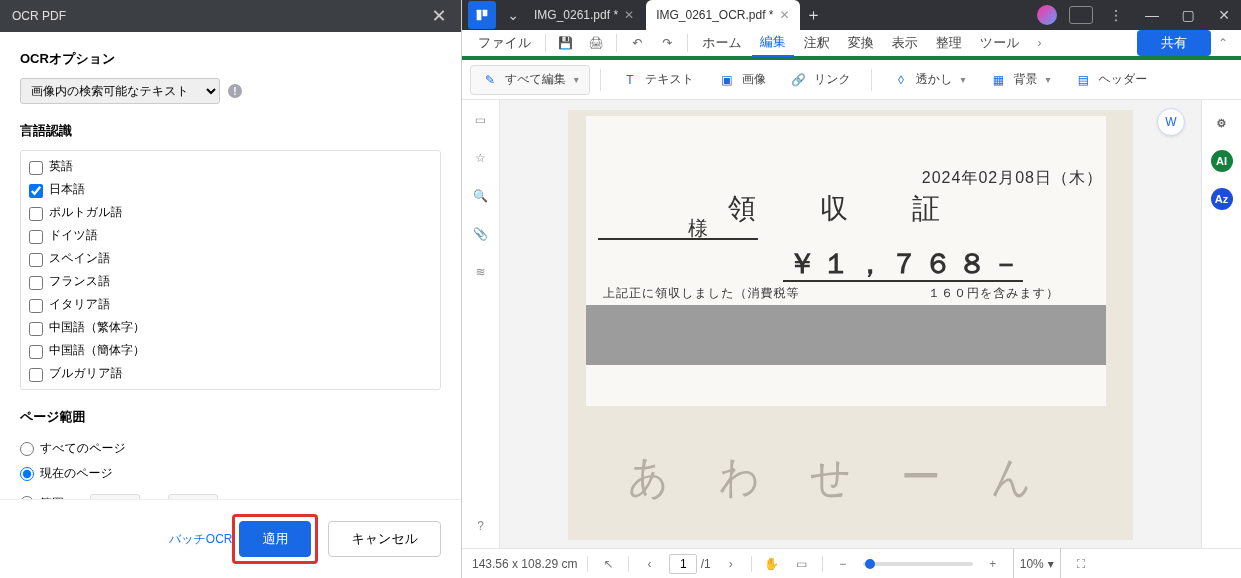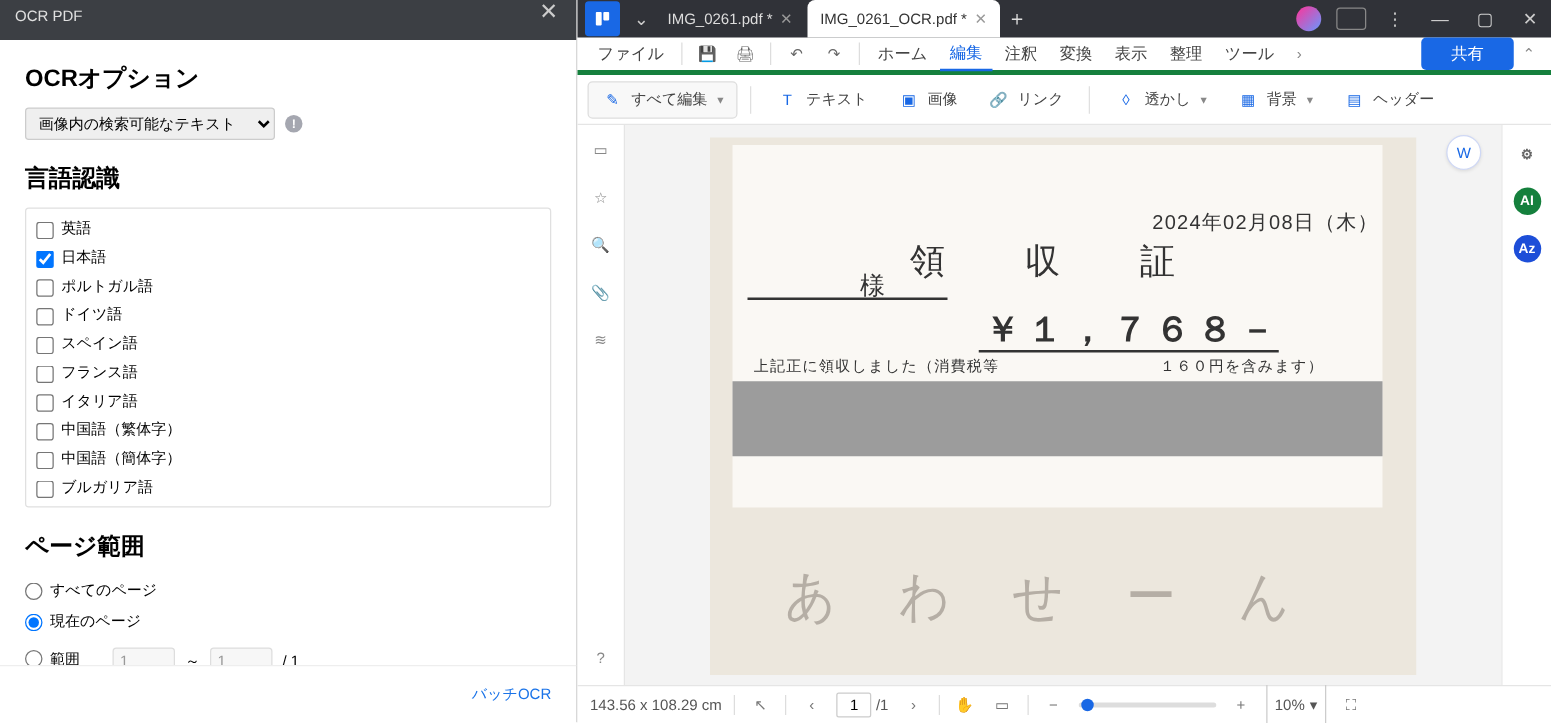--- a/index.html
+++ b/index.html
@@ -1,21 +1,21 @@
 <!DOCTYPE html>
 <html><head>
 <meta charset="utf-8">
 <style>
 *{margin:0;padding:0;box-sizing:border-box;font-family:"Hiragino Kaku Gothic ProN","Meiryo",sans-serif;font-size:12px}
 body{display:flex;background:#fff;width:1241px;height:578px;overflow:hidden}
 .left-panel{width:462px;background:#fff;display:flex;flex-direction:column;border-right:1px solid #ccc}
-.dlg-header{background:#3c3f44;color:#e0e0e0;height:32px;display:flex;align-items:flex-end;padding:12px 12px;justify-content:space-between}
+.dlg-header{background:#3c3f44;color:#e0e0e0;height:32px;display:flex;align-items:center;padding:1px 12px;justify-content:space-between}
 .dlg-close{color:#ccc;font-size:18px;cursor:pointer;width:20px;text-align:center}
 .dlg-body{padding:18px 20px;flex:1;overflow:auto}
-.sect-title{font-weight:bold;margin-bottom:10px;font-size:19px}
+.sect-title{font-weight:bold;margin-bottom:10px;font-size:13px}
 .sel-row{display:flex;align-items:center;gap:8px;margin-bottom:18px}
 select{padding:4px 6px;font-size:12px;border:1px solid #ccc;border-radius:3px;width:200px}
 .info-dot{width:14px;height:14px;border-radius:50%;background:#a5a7b0;color:#fff;font-size:10px;display:flex;align-items:center;justify-content:center;font-weight:bold}
 .lang-box{border:1px solid #e0e0e0;border-radius:3px;height:240px;overflow-y:scroll;padding:4px 6px}
 .lang-item{display:flex;align-items:flex-end;gap:6px;padding:3px 2px;font-size:13px}
 .lang-item input{width:14px;height:14px}
 .pg-range{margin-top:18px}
 .radio-row{display:flex;align-items:center;gap:6px;padding:4px 0;font-size:13px}
 .radio-row input[type=radio]{width:14px;height:14px}
 .range-inputs{display:flex;align-items:center;gap:8px;padding:4px 0 0 20px}
@@ -169,20 +169,26 @@
           <input type="text" value="1" style="">
           <span>～</span>
           <input type="text" value="1" style="">
           <span>/ 1</span>
         </div>
       </div>
     </div>
   </div>
   <div class="dlg-footer">
     <span class="batch-link">バッチOCR</span>
+    <div class="footer-btns">
+      <span class="apply-wrap">
+        <button class="btn btn-primary">適用</button>
+      </span>
+      <button class="btn">キャンセル</button>
+    </div>
   </div>
 </div>
 
 <div class="right-panel">
   <div class="titlebar">
     <div class="tb-logo">
       <svg viewBox="0 0 24 24" fill="#fff">
           <rect x="4" y="4" width="7" height="16" rx="1"></rect>
           <rect x="13" y="4" width="7" height="10" rx="1"></rect>
         </svg>

